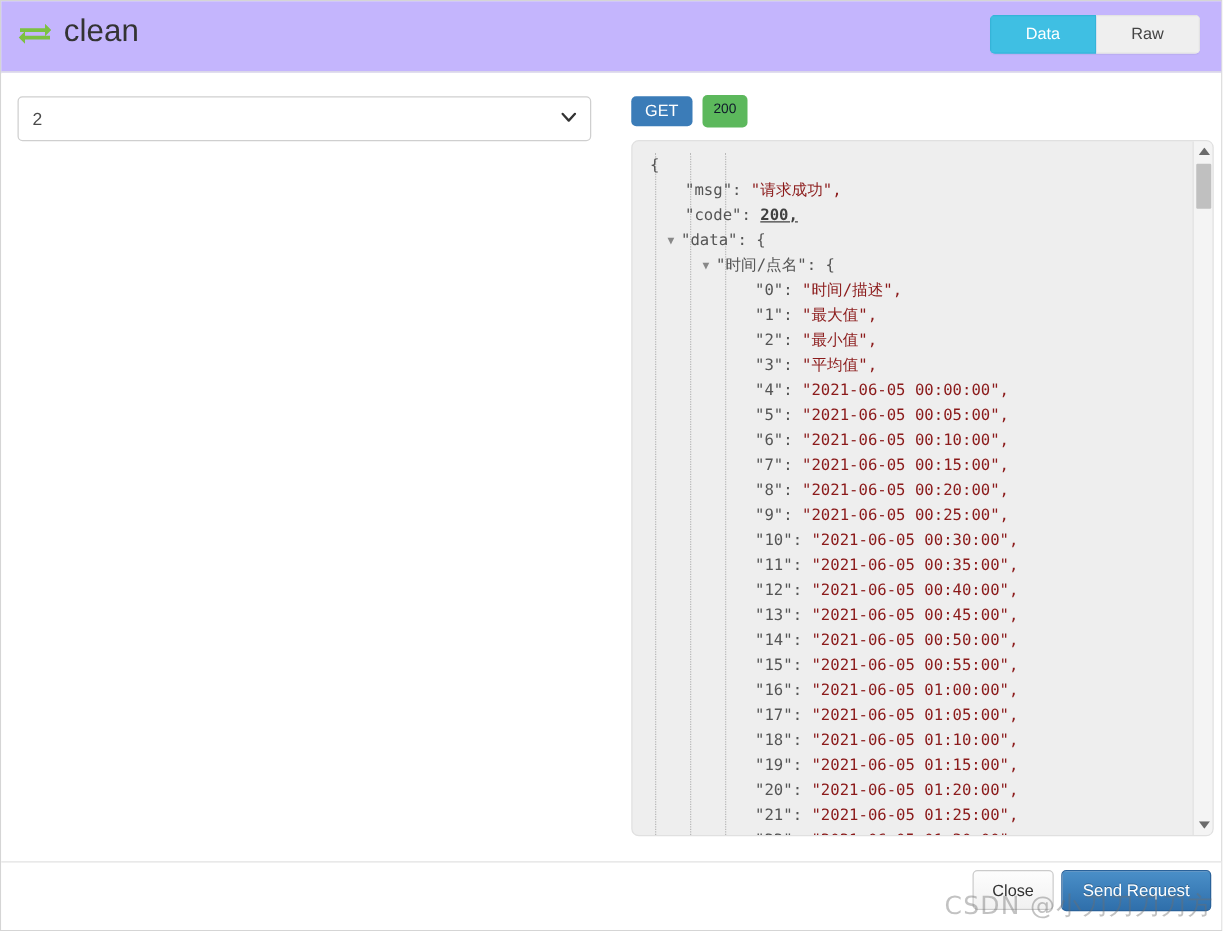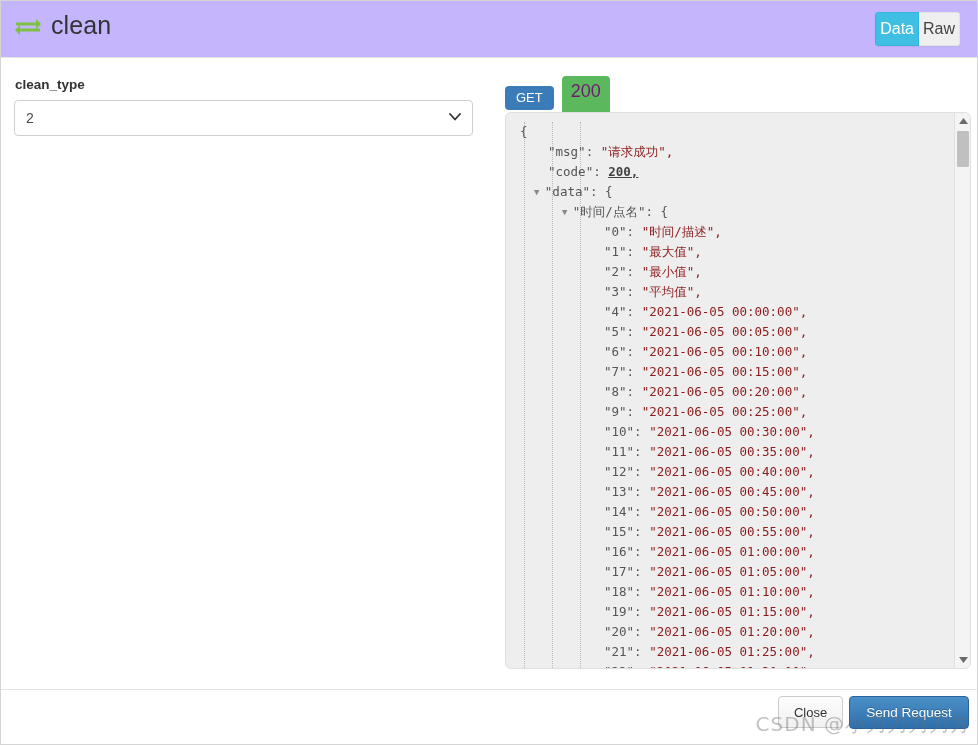--- a/index.html
+++ b/index.html
@@ -32,21 +32,21 @@
   .title-text {
     font-size: 25px; color: #333; font-weight: 400;
     letter-spacing: 0.1px; line-height: 1;
   }
   .tab-group {
     position: absolute; right: 17px; top: 11px;
     display: flex; border-radius: 4px; overflow: hidden;
     box-shadow: 0 1px 1px rgba(0,0,0,.05);
   }
   .tab {
-    font-size: 16px; padding: 6px 4px 7px;
+    font-size: 13px; padding: 6px 28px 7px;
     line-height: 1.2; cursor: pointer;
     border: 1px solid transparent;
   }
   .tab.active { background: #3fbfe3; color: #fff; border-color: #35b4d8; }
   .tab.inactive { background: #efefef; color: #444; border-color: #e3e3e3; border-left: none; }
 
   
   .form-pane {
     position: absolute; left: 0; top: 58px;
     width: 493px; height: 630px;
@@ -91,22 +91,22 @@
     padding: 5px 11px 6px; border-radius: 4px; line-height: 1;
     font-weight: 400;
   }
   .url-box {
     background: #f6eaea; color: #c94f5c; font-size: 13px;
     padding: 6px 9px 7px; border-radius: 4px; line-height: 1;
     font-family: "DejaVu Sans Mono", "Liberation Mono", monospace;
     flex: 1; white-space: nowrap; overflow: hidden;
   }
   .status-badge {
-    background: #5cb85c; color: #701a75; font-size: 18px;
-    padding: 6px 9px 20px; border-radius: 4px; line-height: 1;
+    background: #5cb85c; color: #0f172a; font-size: 11px;
+    padding: 6px 9px 9px; border-radius: 4px; line-height: 1;
   }
 
   .json-panel {
     position: absolute; left: 9px; top: 53px;
     width: 466px; height: 557px;
     background: #eeeeee; border: 1px solid #e0e0e0;
     border-radius: 6px; overflow: hidden;
   }
   .json-scroll {
     position: absolute; left: 0; top: 0;
@@ -201,23 +201,20 @@
     <div class="tab-group">
       <div class="tab active">Data</div>
       <div class="tab inactive">Raw</div>
     </div>
   </div>
 
   <div class="form-pane">
 
 
     <div>
-      <div class="field-label">
-        <span>clean_type</span>
-      </div>
       <div class="select-wrap">
         <input class="select-input" type="text" readonly="" value="2" style="">
         <svg class="select-caret" viewBox="0 0 12 8">
           <path d="M1 1 L6 6.5 L11 1" stroke="#333" stroke-width="1.8" fill="none" stroke-linecap="round" stroke-linejoin="round"></path>
         </svg>
       </div>
     </div>
 
   </div>
 

